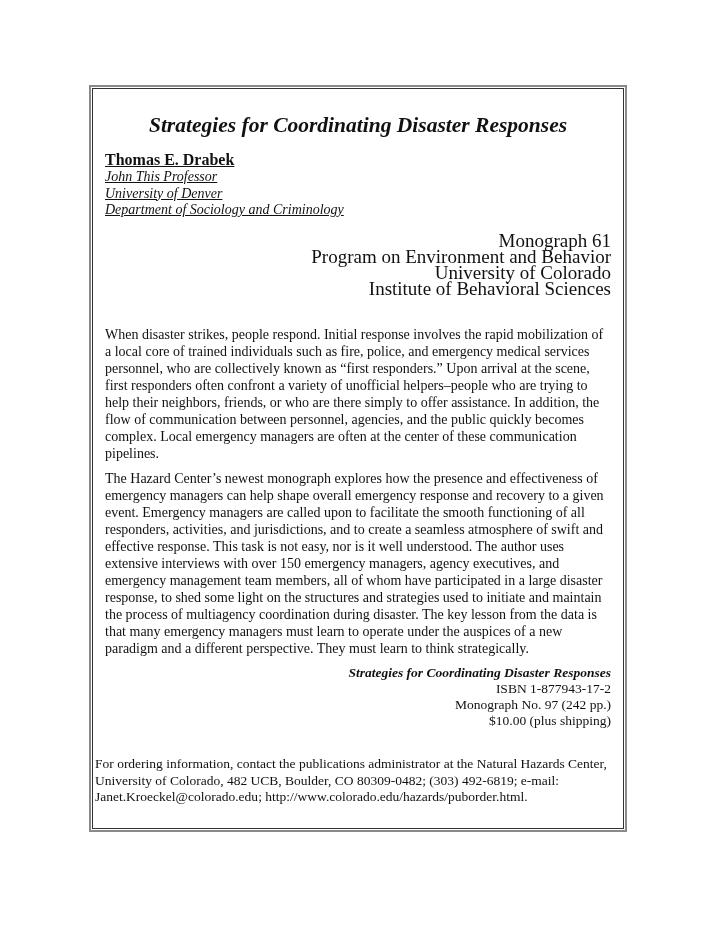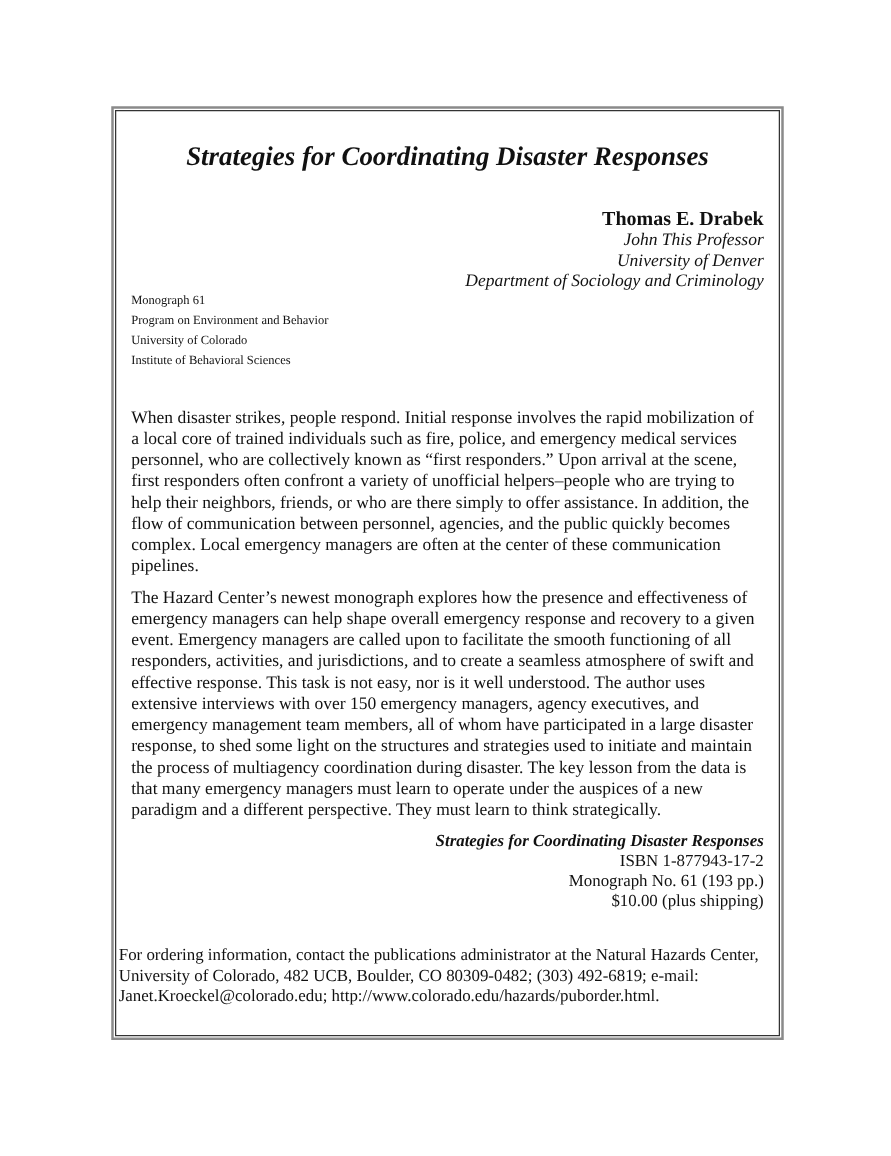--- a/index.html
+++ b/index.html
@@ -47,40 +47,41 @@
       font-size: 21.5px;
       font-weight: bold;
       font-style: italic;
       line-height: 28px;
       color: #111;
     }
     .author-block {
       position: absolute;
       left: 0;
       width: 100%;
-      top: 81px;
-      text-align: right;
+      top: 65px;
+      text-align: left;
+      text-decoration: underline;
     }
     .author-name {
       font-size: 16px;
       font-weight: bold;
       line-height: 19px;
     }
     .author-line {
       font-size: 14px;
       font-style: italic;
       line-height: 16.5px;
     }
     .mono-block {
       position: absolute;
       left: 0;
       width: 100%;
       top: 148px;
-      text-align: left;
-      font-size: 10px;
+      text-align: right;
+      font-size: 19px;
       line-height: 16px;
     }
     .para {
       position: absolute;
       left: 0;
       width: 506px;
       font-size: 14px;
       line-height: 17px;
       margin: 0;
       text-align: left;
@@ -133,21 +134,21 @@
     <div>University of Colorado</div>
     <div>Institute of Behavioral Sciences</div>
   </div>
 
   <p class="para para1">When disaster strikes, people respond. Initial response involves the rapid mobilization of a local core of trained individuals such as fire, police, and emergency medical services personnel, who are collectively known as “first responders.” Upon arrival at the scene, first responders often confront a variety of unofficial helpers–people who are trying to help their neighbors, friends, or who are there simply to offer assistance. In addition, the flow of communication between personnel, agencies, and the public quickly becomes complex. Local emergency managers are often at the center of these communication pipelines.</p>
   <p class="para para2">The Hazard Center’s newest monograph explores how the presence and effectiveness of emergency managers can help shape overall emergency response and recovery to a given event. Emergency managers are called upon to facilitate the smooth functioning of all responders, activities, and jurisdictions, and to create a seamless atmosphere of swift and effective response. This task is not easy, nor is it well understood. The author uses extensive interviews with over 150 emergency managers, agency executives, and emergency management team members, all of whom have participated in a large disaster response, to shed some light on the structures and strategies used to initiate and maintain the process of multiagency coordination during disaster. The key lesson from the data is that many emergency managers must learn to operate under the auspices of a new paradigm and a different perspective. They must learn to think strategically.</p>
 
   <div class="order-info">
     <div class="oi-title">Strategies for Coordinating Disaster Responses</div>
     <div>ISBN 1-877943-17-2</div>
-    <div>Monograph No. 61 (193 pp.)</div>
+    <div>Monograph No. 97 (242 pp.)</div>
     <div>$10.00 (plus shipping)</div>
   </div>
 
   <div class="footer">
     <span class="line">For ordering information, contact the publications administrator at the Natural Hazards Center,</span>
     <span class="line">University of Colorado, 482 UCB, Boulder, CO 80309-0482; (303) 492-6819; e-mail:</span>
     <span class="line"><span>Janet.Kroeckel@colorado.edu</span><span>; </span><span>http://www.colorado.edu/hazards/puborder.html</span><span>.</span></span>
   </div>
 
 </div>

